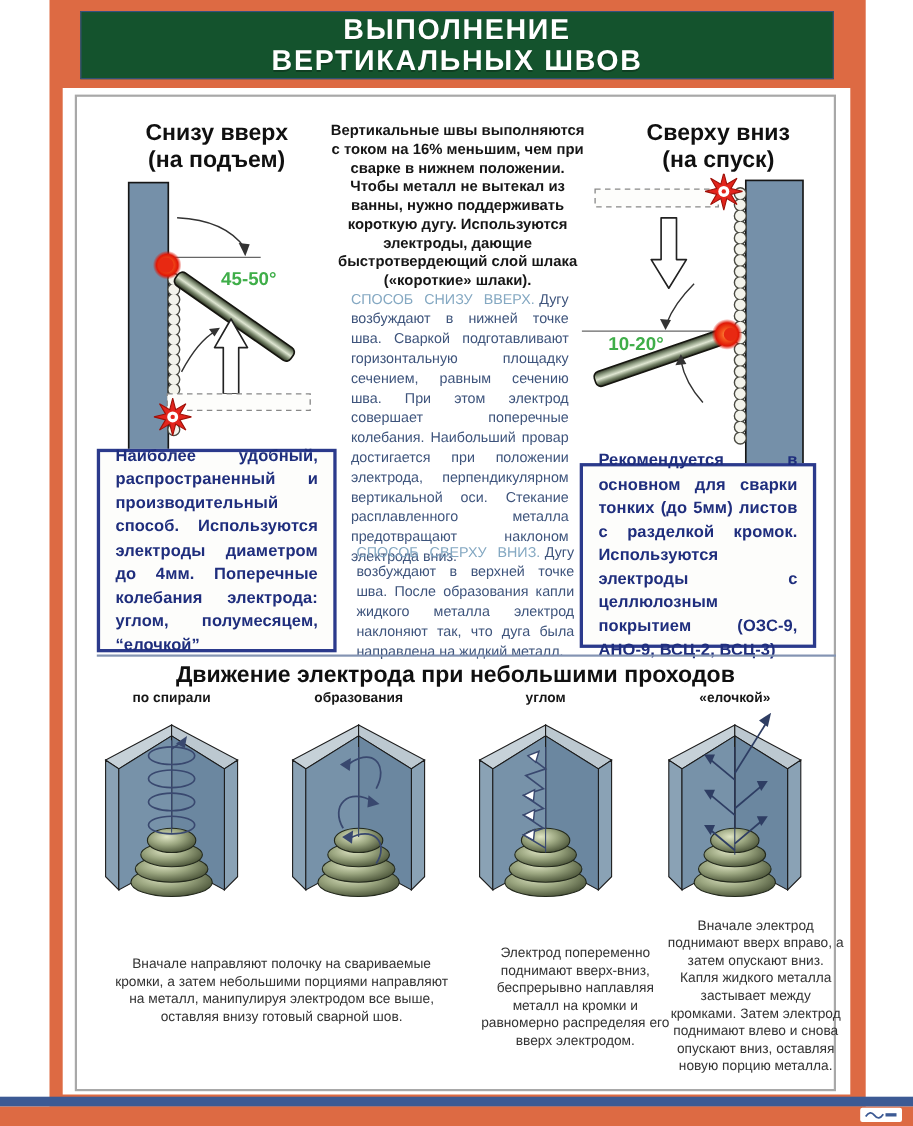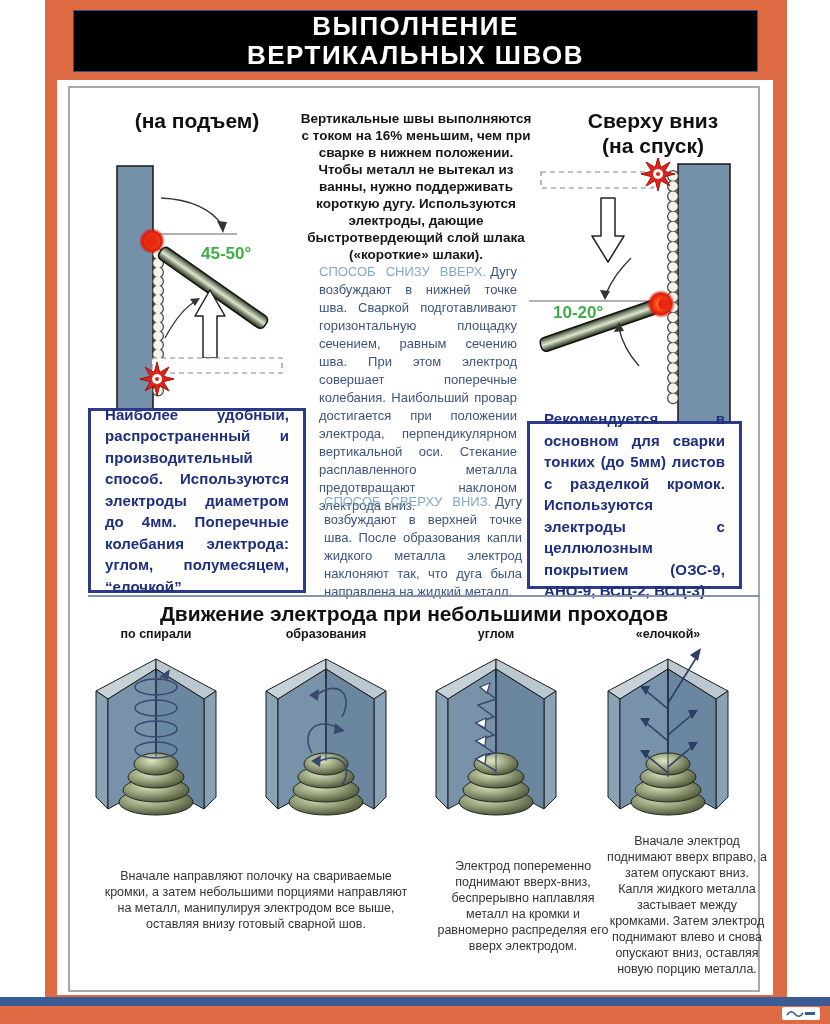--- a/index.html
+++ b/index.html
@@ -4,21 +4,21 @@
 <style>
   html,body{margin:0;padding:0;}
   body{
     width:830px;height:1024px;position:relative;background:#ffffff;
     font-family:"Liberation Sans", sans-serif;overflow:hidden;
   }
   .abs{position:absolute;}
   
   .frame{left:45px;top:0;width:742px;height:1006px;background:#dd6a43;}
   .header{
-    left:73px;top:10px;width:685px;height:62px;background:#000000;
+    left:73px;top:10px;width:685px;height:62px;background:#14532d;
     display:flex;flex-direction:column;align-items:center;justify-content:center;
     border:1px solid #37517e;box-sizing:border-box;
   }
   .header div{
     color:#ffffff;font-weight:800;font-size:26px;line-height:29px;letter-spacing:1.5px;
     text-shadow:0 1px 0 rgba(0,0,0,.25);white-space:nowrap;
   }
   .inner{left:57px;top:80px;width:716px;height:915px;background:#ffffff;}
   .content-border{left:68px;top:86px;width:692px;height:906px;border:2px solid #a8a8a8;box-sizing:border-box;background:#fff;}
   .col-heading{
@@ -96,20 +96,21 @@
 
 <div class="abs header">
   <div>ВЫПОЛНЕНИЕ</div>
   <div>ВЕРТИКАЛЬНЫХ ШВОВ</div>
 </div>
 
 <div class="abs inner"></div>
 <div class="abs content-border"></div>
 
 <div class="abs col-heading" style="left:92px;top:108px;width:210px;">
+  <div>Снизу вверх</div>
   <div>(на подъем)</div>
 </div>
 <div class="abs intro">Вертикальные швы выполняются с током на 16% меньшим, чем при сварке в нижнем положении. Чтобы металл не вытекал из ванны, нужно поддерживать короткую дугу. Используются электроды, дающие быстротвердеющий слой шлака («короткие» шлаки).</div>
 <div class="abs col-heading" style="left:548px;top:108px;width:210px;">
   <div>Сверху вниз</div>
   <div>(на спуск)</div>
 </div>
 
 <svg class="abs" style="left:95px;top:158px" width="215" height="290" viewBox="0 0 215 290">
   <rect x="22" y="8" width="36" height="264" fill="#7590a9" stroke="#161616" stroke-width="1.5"></rect>

